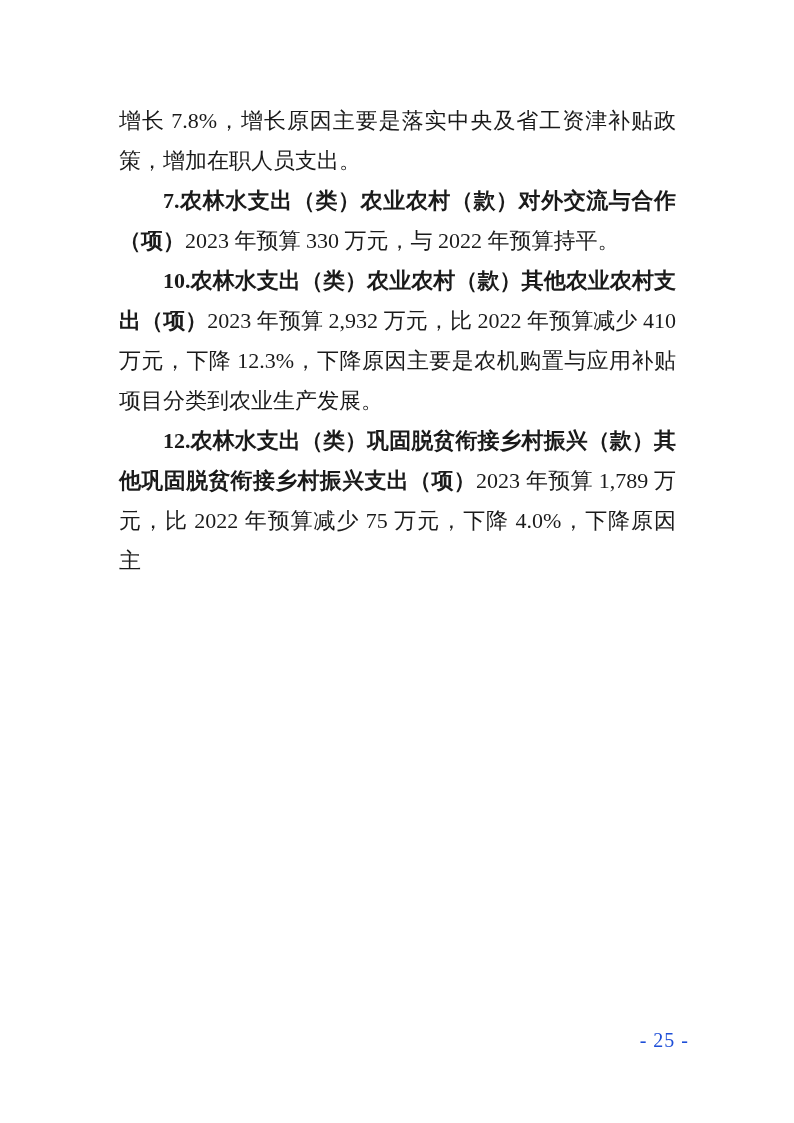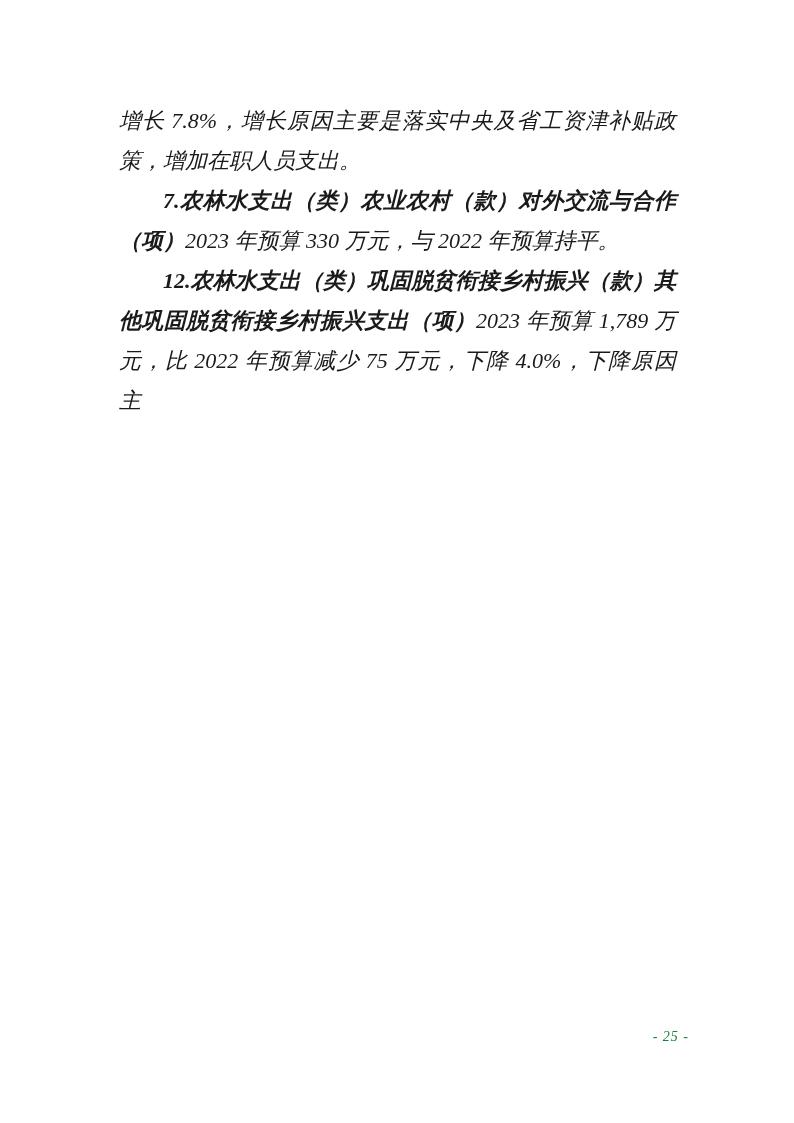--- a/index.html
+++ b/index.html
@@ -8,21 +8,20 @@
     background: #ffffff;
   }
   .page {
     position: relative;
     width: 794px;
     height: 1123px;
     background: #ffffff;
     overflow: hidden;
     font-family: "Liberation Serif", "DejaVu Serif", serif;
     color: #1a1a1a;
-    font-style: italic;
   }
   .content {
     position: absolute;
     left: 119px;
     top: 101px;
     width: 557px;
   }
   .para {
     margin: 0;
     font-size: 22px;
@@ -34,28 +33,29 @@
   .para.indent {
     text-indent: 44px;
   }
   .para b {
     font-weight: bold;
   }
   .page-number {
     position: absolute;
     top: 1029px;
     right: 105px;
-    font-size: 14px;
+    font-size: 20px;
     letter-spacing: 1px;
-    color: #15803d;
+    color: #1d4ed8;
   }
 </style>
 </head>
 <body>
 
 <div class="page">
   <div class="content" id="doc-body">
       <p class="para"><span>增长 7.8%，增长原因主要是落实中央及省工资津补贴政策，增加在职人员支出。</span></p>
       <p class="para indent"><b>7.农林水支出（类）农业农村（款）对外交流与合作（项）</b><span>2023 年预算 330 万元，与 2022 年预算持平。</span></p>
+      <p class="para indent"><b>10.农林水支出（类）农业农村（款）其他农业农村支出（项）</b><span>2023 年预算 2,932 万元，比 2022 年预算减少 410 万元，下降 12.3%，下降原因主要是农机购置与应用补贴项目分类到农业生产发展。</span></p>
       <p class="para indent"><b>12.农林水支出（类）巩固脱贫衔接乡村振兴（款）其他巩固脱贫衔接乡村振兴支出（项）</b><span>2023 年预算 1,789 万元，比 2022 年预算减少 75 万元，下降 4.0%，下降原因主</span></p>
     </div>
   <div class="page-number">- 25 -</div>
 </div>
 
 </body></html>

